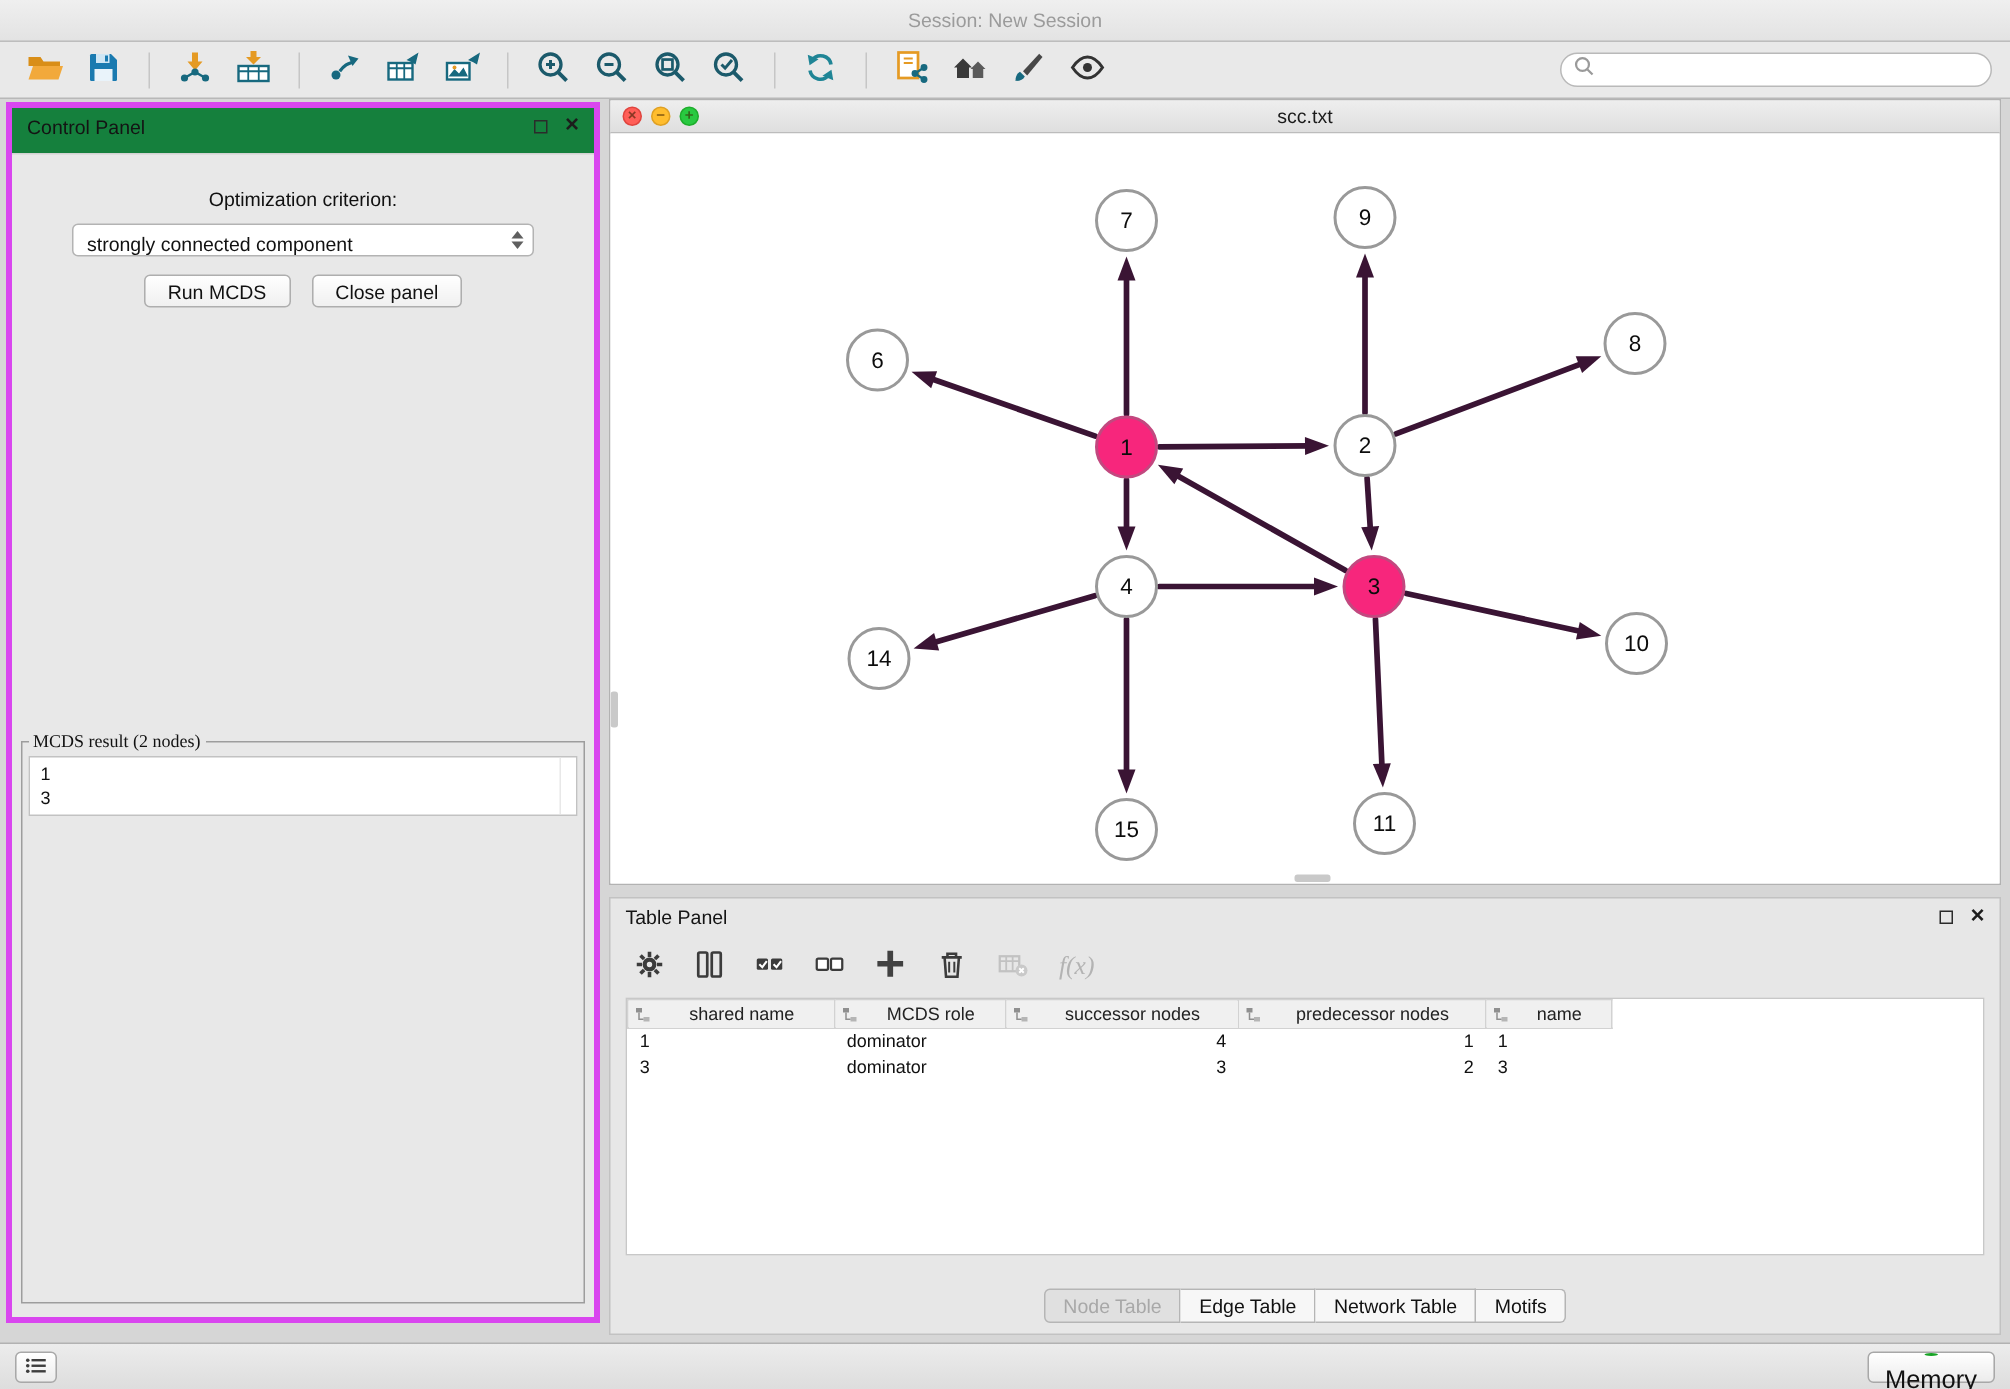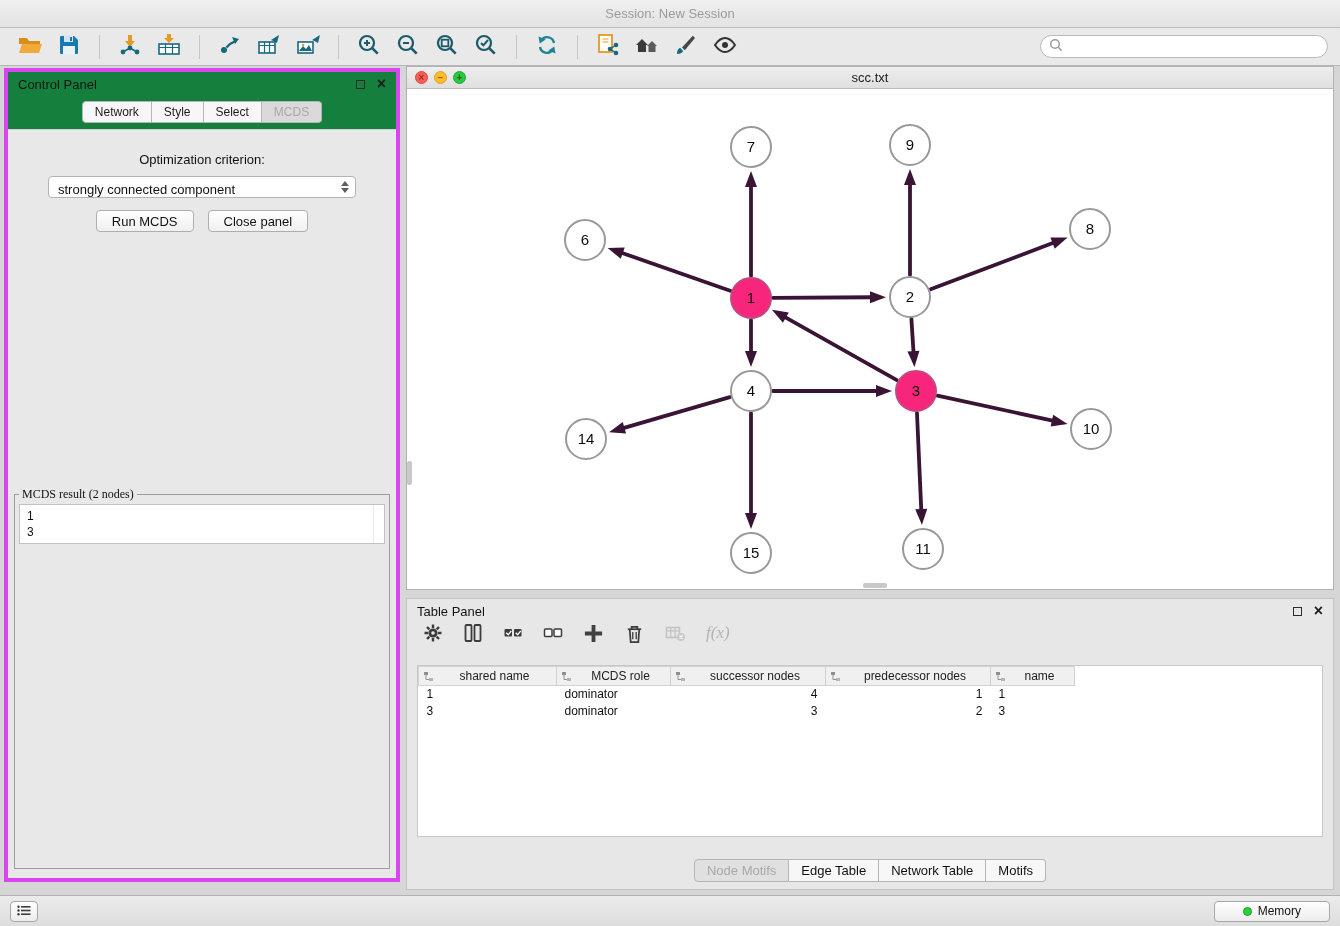--- a/index.html
+++ b/index.html
@@ -82,21 +82,21 @@
   .light.green { background:#28c940; border:1px solid #1dad2b; }
   .net-canvas { position:relative; width:926px; height:500px; background:#fff; overflow:hidden; }
   .v-scroll-mark { position:absolute; left:0; top:372px; width:5px; height:24px;
     background:#c9c9c9; border-radius:2px; }
   .h-scroll-mark { position:absolute; left:456px; bottom:1px; width:24px; height:5px;
     background:#c9c9c9; border-radius:2px; }
 
   
   .table-panel { position:absolute; left:406px; top:532px; width:928px; height:292px;
     background:#e7e7e7; border:1px solid #c2c2c2; display:flex; flex-direction:column; }
-  .tp-toolbar { height:42px; display:flex; align-items:flex-start; padding:0 16px; gap:20px; flex:none; }
+  .tp-toolbar { height:42px; display:flex; align-items:center; padding:0 16px; gap:20px; flex:none; }
   .tpbtn { background:none; border:none; padding:0; display:flex; align-items:center;
     cursor:pointer; }
   .tpbtn.disabled { cursor:default; }
   .fx { font-family:"Liberation Serif", serif; font-style:italic; font-size:17px; color:#b3b3b3; }
   .node-table-wrap { margin:0 10px; background:#fff; border:1px solid #c8c8c8;
     height:172px; overflow:hidden; flex:none; }
   table.node-table { border-collapse:collapse; font-size:12px; table-layout:fixed;padding-left:31px; }
   .node-table th { font-weight:normal; background:#f0f0f0; border:1px solid #d2d2d2;
     height:19px; padding:0 4px 0 18px; text-align:center; color:#222; position:relative;
     cursor:pointer; }
@@ -112,21 +112,21 @@
   .tp-tab.muted { background:#e0e0e0; color:#a8a8a8; }
 
   
   .statusbar { height:31px; border-top:1px solid #b2b2b2; background:linear-gradient(#ececec,#dddddd);
     display:flex; align-items:center; justify-content:space-between; padding:0 10px; flex:none; }
   .status-btn { width:28px; height:21px; border:1px solid #a8a8a8; border-radius:4px;
     background:linear-gradient(#fff,#ececec); display:flex; align-items:center;
     justify-content:center; cursor:pointer; }
   .memory-btn { height:21px; border:1px solid #a8a8a8; border-radius:4px;
     background:linear-gradient(#fff,#ececec); display:flex; align-items:center; gap:6px;
-    padding:0 28px; font-size:12px; color:#111; cursor:pointer; font-family:inherit; }
+    padding:0 11px; font-size:17px; color:#111; cursor:pointer; font-family:inherit;flex-direction:column; }
   .mem-dot { width:9px; height:9px; border-radius:50%; background:#2ad038; border:1px solid #18a326; }
 </style>
 </head>
 <body>
 
 <div class="titlebar">
   <span>Session: New Session</span>
 </div>
 
 <div class="toolbar">
@@ -262,26 +262,20 @@
 
 <div class="main">
 
   <div class="control-panel">
     <div class="panel-header">
       <span>Control Panel</span>
       <span class="ph-icons">
         <span class="float-icon"></span>
         <span class="close-x">×</span>
       </span>
-    </div>
-    <div class="cp-tabs">
-      <div class="cp-tab">Network</div>
-      <div class="cp-tab">Style</div>
-      <div class="cp-tab">Select</div>
-      <div class="cp-tab active">MCDS</div>
     </div>
     <div class="cp-body">
       <div class="opt-label">Optimization criterion:</div>
       <div class="dropdown">
         <span>strongly connected component</span>
         <span class="stepper">
             <i class="up"></i>
             <i class="down"></i>
           </span>
       </div>
@@ -495,21 +489,21 @@
             <td class="c0">3</td>
             <td class="c1">dominator</td>
             <td class="c2">3</td>
             <td class="c3">2</td>
             <td class="c4">3</td>
           </tr>
         </tbody>
       </table>
     </div>
     <div class="tp-tabs">
-      <div class="tp-tab muted">Node Motifs</div>
+      <div class="tp-tab muted">Node Table</div>
       <div class="tp-tab">Edge Table</div>
       <div class="tp-tab">Network Table</div>
       <div class="tp-tab">Motifs</div>
     </div>
   </div>
 
 </div>
 
 <div class="statusbar">
   <button class="status-btn">

